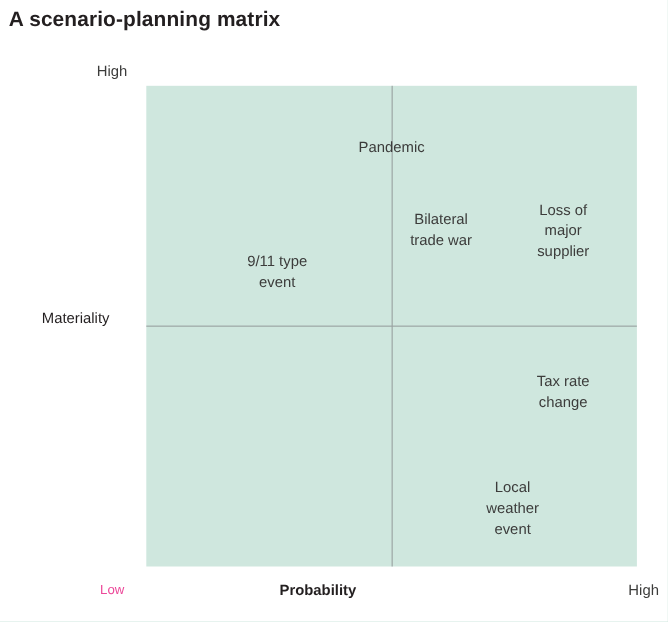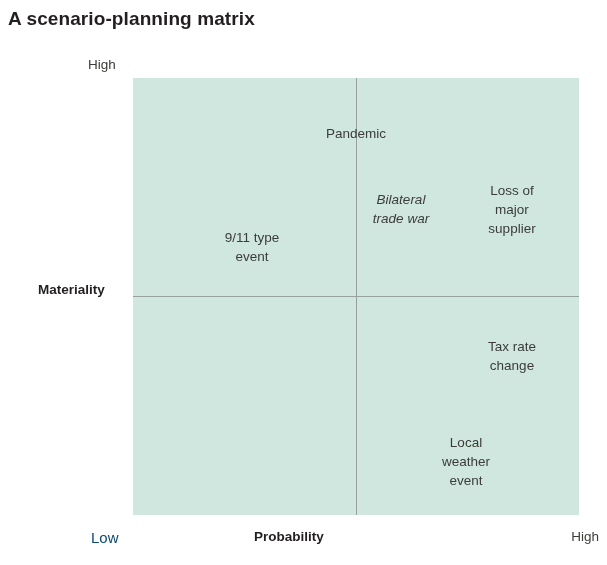--- a/index.html
+++ b/index.html
@@ -57,36 +57,36 @@
     width: 446px;
     height: 1px;
   }
 
   
   #y-axis-label {
     position: absolute;
     left: 38px;
     top: 282px;
     font-size: 13.5px;
-    font-weight: bold;
+    font-weight: normal;
     color: #231f20;
   }
   #y-axis-high {
     position: absolute;
     left: 88px;
     top: 57px;
     font-size: 13.5px;
     color: #3c3c3b;
   }
   #y-axis-low {
     position: absolute;
     left: 91px;
     top: 529px;
-    font-size: 15px;
-    color: #0c4a6e;
+    font-size: 12px;
+    color: #ec4899;
   }
   #x-axis-label {
     position: absolute;
     left: 0;
     top: 529px;
     width: 578px;
     text-align: center;
     font-size: 13.5px;
     font-weight: bold;
     color: #231f20;
@@ -118,21 +118,21 @@
 
   <div id="plot-area">
     <div class="divider" id="divider-vertical"></div>
     <div class="divider" id="divider-horizontal"></div>
 
     <div class="scenario-label" style="left: 54px; top: 122px; width: 130px; margin-top: 28px;">9/11 type
 event</div>
 
     <div class="scenario-label" style="left: 158px; top: 29px; width: 130px; margin-top: 17px;">Pandemic</div>
 
-    <div class="scenario-label" style="left: 203px; top: 112px; width: 130px; font-style: italic;">Bilateral
+    <div class="scenario-label" style="left: 203px; top: 112px; width: 130px;">Bilateral
 trade war</div>
 
 
     <div class="scenario-label" style="left: 324px; top: 259px; width: 110px;">Tax rate
 change</div>
 
     <div class="scenario-label" style="left: 324px; top: 103px; width: 110px;">Loss of
 major
 supplier</div>
 

